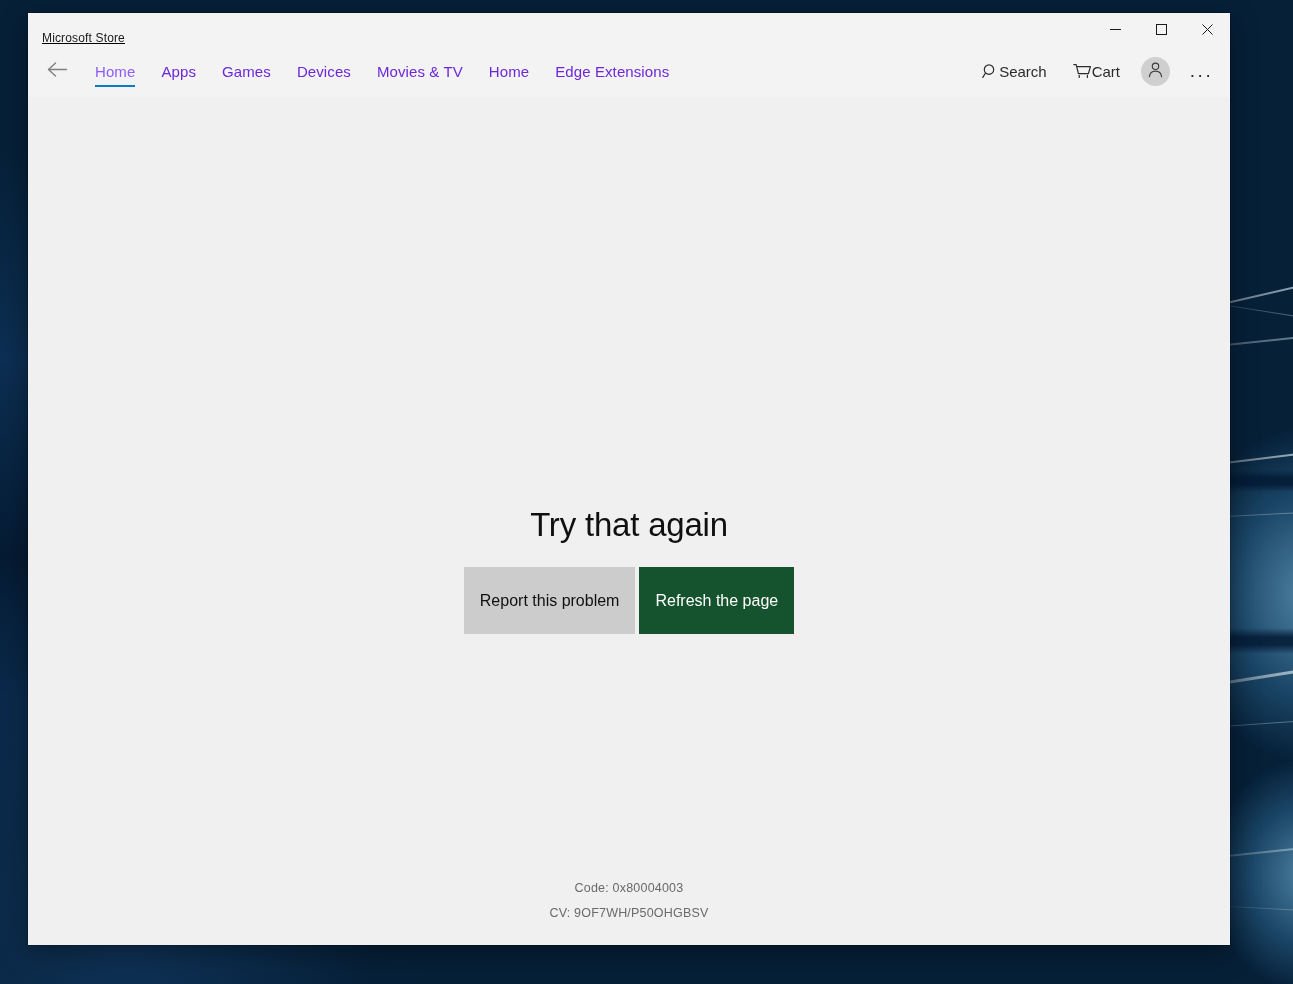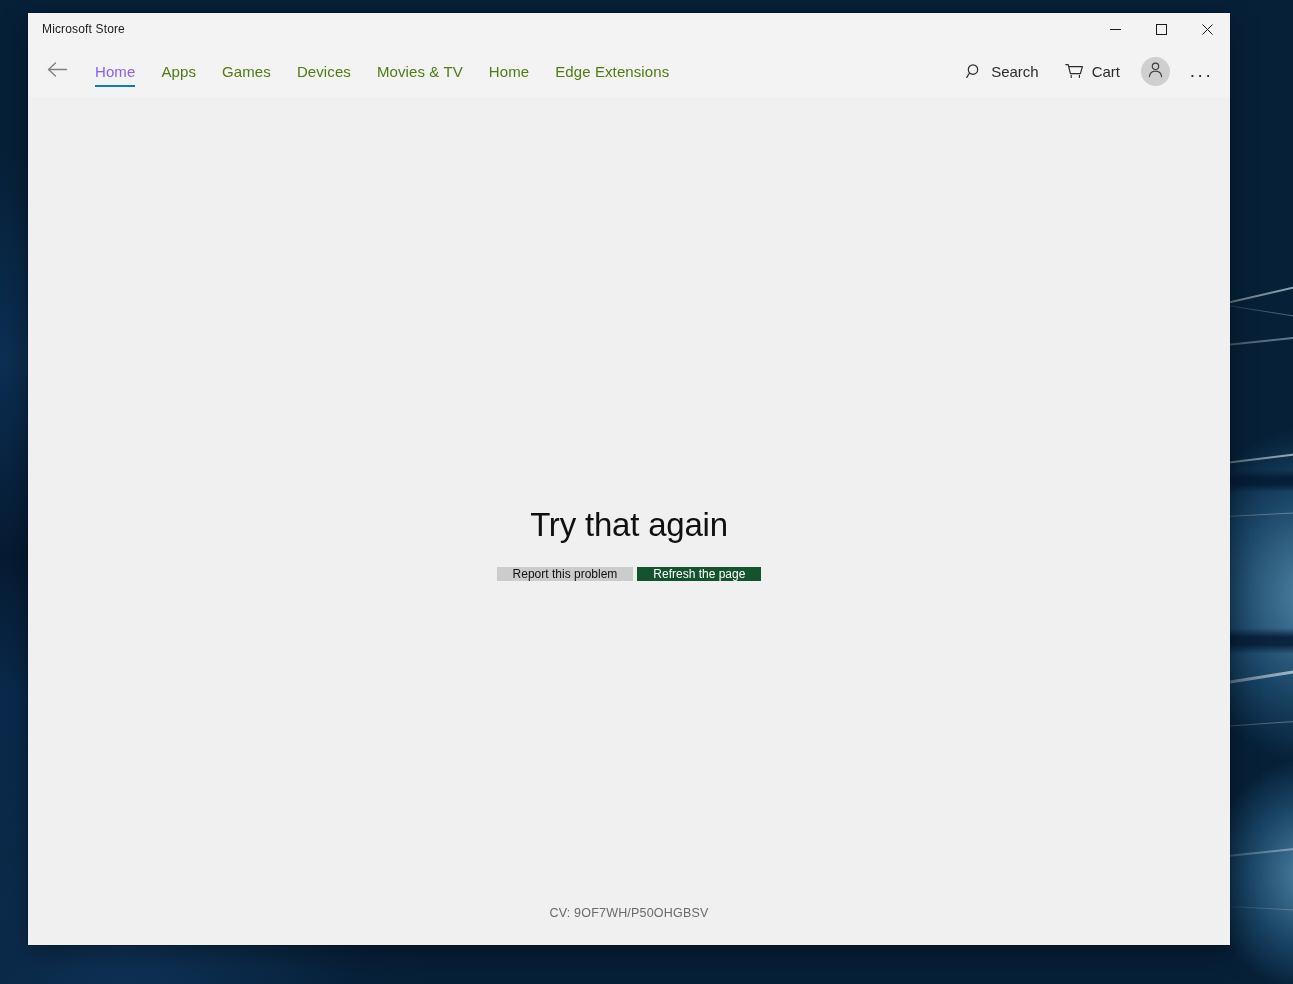--- a/index.html
+++ b/index.html
@@ -96,22 +96,23 @@
     display: flex;
     flex-direction: column;
     overflow: hidden;
   }
 
   
   #titlebar {
     height: 32px;
     background: #f3f3f3;
     display: flex;
-    align-items: center;
+    align-items: flex-end;
     flex: 0 0 auto;
+    text-decoration: underline;
   }
   #app-title {
     font-size: 12px;
     color: #1a1a1a;
     padding-left: 14px;
     letter-spacing: .15px;
     white-space: nowrap;
   }
   #titlebar-spacer { flex: 1 1 auto; }
   .wincontrol {
@@ -149,21 +150,21 @@
     display: flex;
     align-items: stretch;
     margin-left: 4px;
   }
   .nav-tab {
     position: relative;
     display: flex;
     align-items: center;
     padding: 0 13px;
     font-size: 15px;
-    color: #4d7c0f;
+    color: #6d28d9;
     white-space: nowrap;
     cursor: default;
     letter-spacing: .1px;
   }
   .nav-tab.active { color: #8b5cf6; }
   .nav-tab.active::after {
     content: "";
     position: absolute;
     left: 13px;
     right: 13px;
@@ -173,21 +174,20 @@
   }
   #nav-right-spacer { flex: 1 1 auto; }
   #nav-actions {
     display: flex;
     align-items: center;
     gap: 0px;
   }
   .nav-action {
     display: flex;
     align-items: center;
-    gap: 8px;
     padding: 0 13px;
     height: 42px;
     font-size: 15px;
     color: #2b2b2b;
     cursor: default;
     white-space: nowrap;
   }
   .nav-action svg { display: block; flex: 0 0 auto; }
   #avatar-button {
     width: 29px;
@@ -247,22 +247,22 @@
     letter-spacing: .05px;
   }
   #error-buttons {
     margin-top: 22px;
     display: flex;
     gap: 4px;
   }
   .err-btn {
     border: none;
     font-family: "Liberation Sans", sans-serif;
-    font-size: 12px;
-    padding: 0 16px;
+    font-size: 16px;
+    padding: 24px 16px;
     cursor: default;
     line-height: 1.2;
     white-space: nowrap;
   }
   .err-btn.secondary {
     background: #ccc;
     color: #101010;
   }
   .err-btn.primary {
     background: #14532d;
@@ -415,17 +415,18 @@
     <div id="error-block">
       <div id="error-title">Try that again</div>
 
       <div id="error-buttons">
         <button class="err-btn secondary">Report this problem</button>
         <button class="err-btn primary">Refresh the page</button>
       </div>
     </div>
 
     <div id="error-codes">
+      <div class="code-line">Code: 0x80004003</div>
       <div class="code-line">CV: 9OF7WH/P50OHGBSV</div>
     </div>
 
   </div>
 </div>
 
 </body></html>

